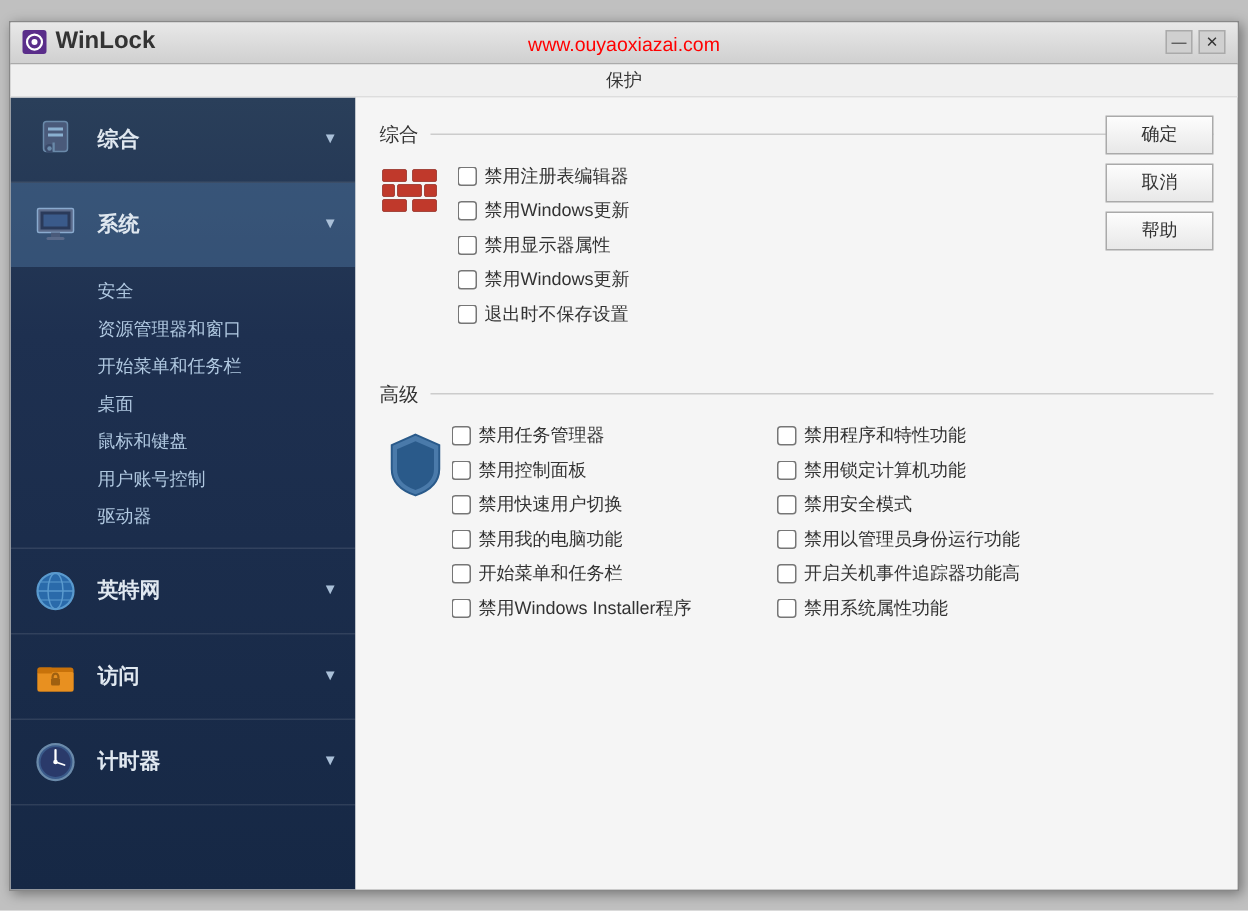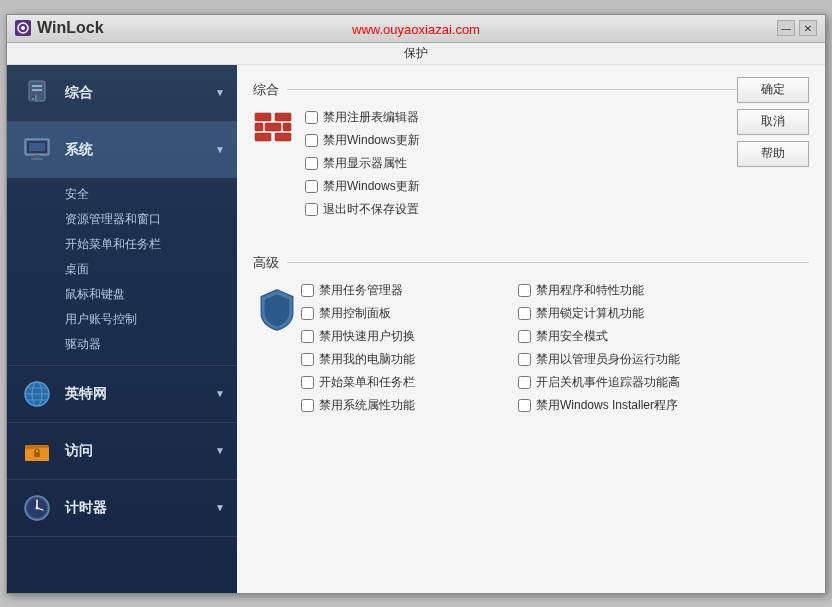--- a/index.html
+++ b/index.html
@@ -527,25 +527,25 @@
               <input type="checkbox" style="">
               <span>开始菜单和任务栏</span>
             </label>
             <label class="checkbox-item">
               <input type="checkbox" style="">
               <span>开启关机事件追踪器功能高</span>
             </label>
 
             <label class="checkbox-item">
               <input type="checkbox" style="">
+              <span>禁用Windows Installer程序</span>
+            </label>
+            <label class="checkbox-item">
+              <input type="checkbox" style="">
               <span>禁用系统属性功能</span>
-            </label>
-            <label class="checkbox-item">
-              <input type="checkbox" style="">
-              <span>禁用Windows Installer程序</span>
             </label>
           </div>
         </div>
       </div>
 
     </div>
   </div>
 </div>
 
 </body></html>

